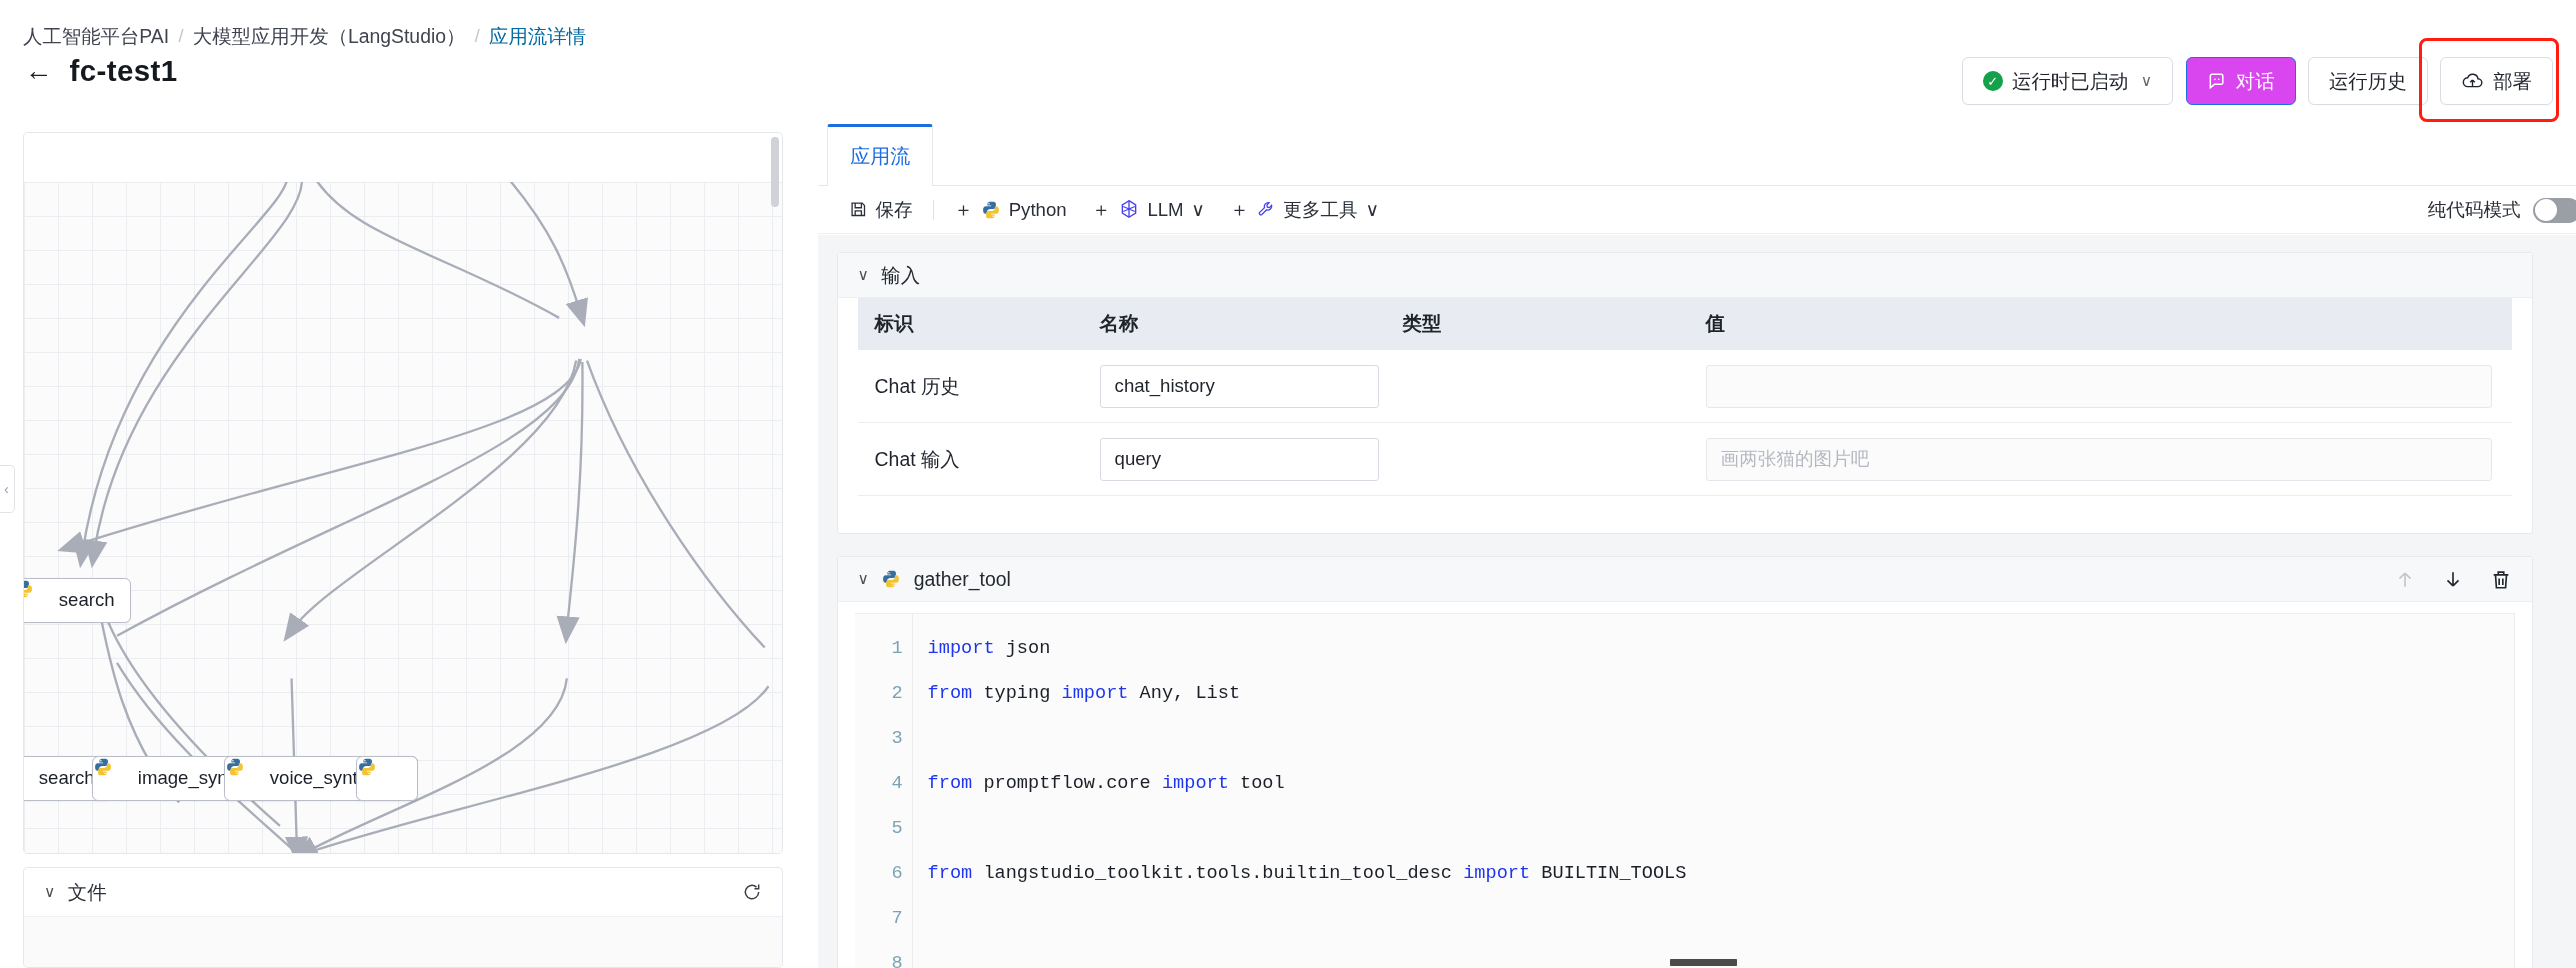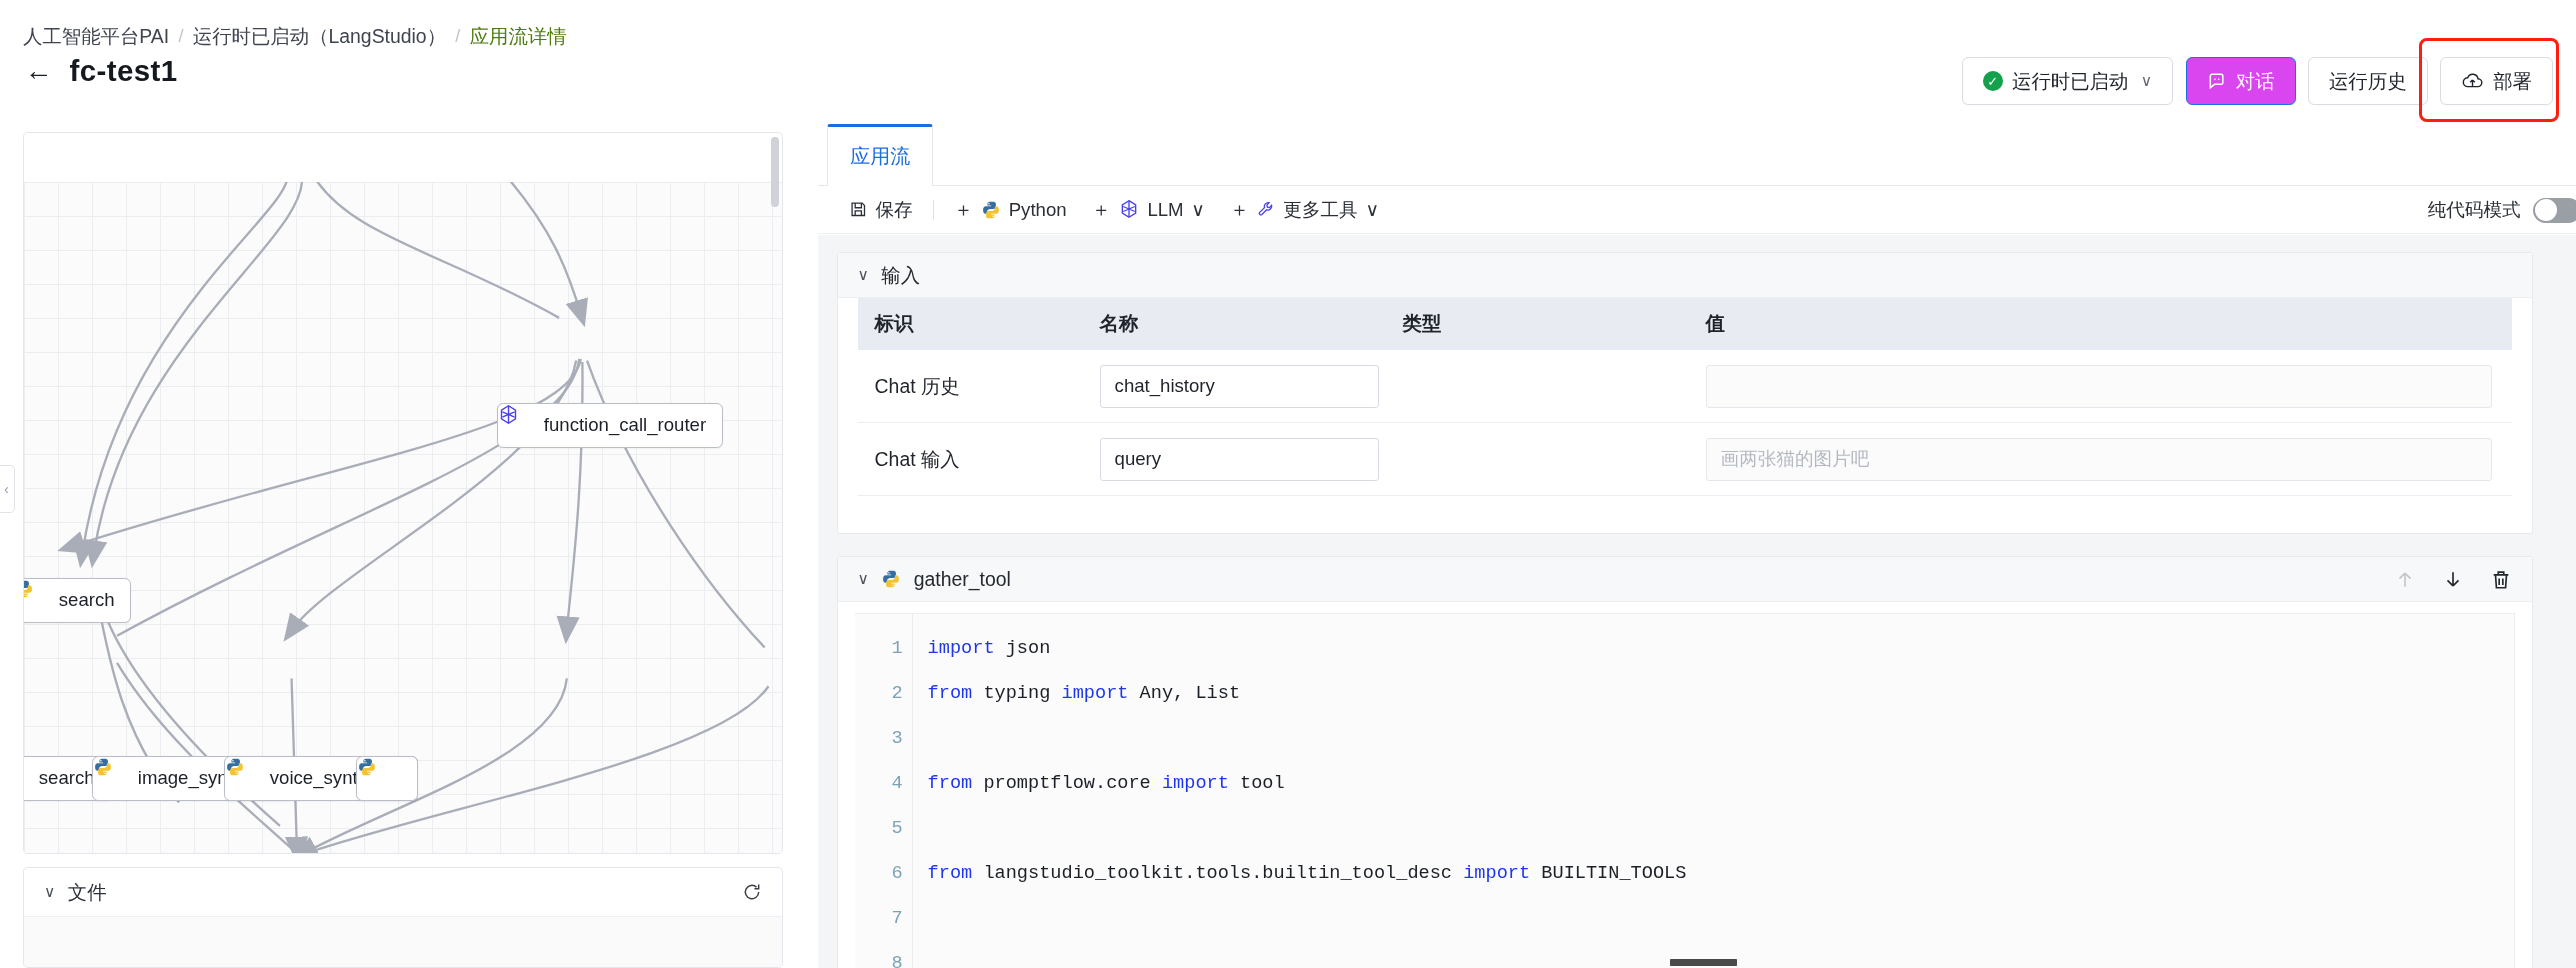--- a/index.html
+++ b/index.html
@@ -11,21 +11,21 @@
   }
 
   
   .breadcrumb {
     position: absolute; left: 23px; top: 23px;
     display: flex; align-items: center; gap: 9.3px;
     font-size: 19.4px; color: #555a63; white-space: nowrap;
   }
   .bc-link { color: #3f4450; }
   .bc-sep { color: #c0c4cc; font-size: 18px; }
-  .bc-last { color: #4d7c0f; }
+  .bc-last { color: #0369a1; }
 
   
   .title-row {
     position: absolute; left: 23px; top: 54px;
     display: flex; align-items: center; gap: 15.5px;
   }
   .back-arrow {
     font-size: 28px; color: #1b1f27; line-height: 1;
     width: 31px; height: 34px; display: flex; align-items: center; justify-content: center;
   }
@@ -221,21 +221,21 @@
     position: absolute; right: 3.1px; top: 4.7px; width: 7.8px; height: 70px;
     background: #cfd2d7; border-radius: 3.9px;
   }
 </style>
 </head>
 <body>
 
 <div class="breadcrumb">
   <span class="bc-link">人工智能平台PAI</span>
   <span class="bc-sep">/</span>
-  <span class="bc-link">运行时已启动（LangStudio）</span>
+  <span class="bc-link">大模型应用开发（LangStudio）</span>
   <span class="bc-sep">/</span>
   <span class="bc-last">应用流详情</span>
 </div>
 
 <div class="title-row">
   <span class="back-arrow">←</span>
   <span class="page-title">fc-test1</span>
 </div>
 
 <div class="actions">
@@ -298,29 +298,20 @@
           <path d="M726,230 C780,380 880,520 955,600"></path>
           <path d="M95,540 C110,620 130,720 200,800"></path>
           <path d="M100,545 C135,650 250,760 330,830"></path>
           <path d="M345,640 C348,740 350,800 352,862" marker-end="url(#ah)"></path>
           <path d="M700,640 C690,740 480,800 360,866" marker-end="url(#ah)"></path>
           <path d="M960,650 C900,740 560,800 368,864"></path>
           <path d="M120,620 C180,720 280,800 348,862"></path>
         </g>
       </svg>
 
-      <div class="gnode" style="left:473px; top:221px;">
-        <span class="llm-ico">
-          <svg viewBox="0 0 24 24" width="21" height="21" fill="none" stroke="#4a40f0" stroke-width="1.6">
-            <path d="M12 2 L20 7 L20 17 L12 22 L4 17 L4 7 Z"></path>
-            <path d="M12 2 L12 22 M5 9 L19 15 M19 9 L5 15"></path>
-          </svg>
-        </span>
-        <span>function_call_router</span>
-      </div>
 
       <div class="gnode" style="left:-11px; top:396px;">
         <span class="py-ico">
           <svg viewBox="0 0 24 24" width="20" height="20">
             <path d="M11.9 2c-2.4 0-4.2.6-4.2 2.6v2.1h4.4v.7H5.8C3.8 7.4 2.5 8.8 2.5 12s1.2 4.6 3.2 4.6h1.6v-2.5c0-2.2 1.9-3.3 3.9-3.3h3.7c1.7 0 3-1.3 3-3V4.6C17.9 2.7 16 2 13.9 2zm-2.4 1.5a.9.9 0 1 1 0 1.8.9.9 0 0 1 0-1.8z" fill="#366f9f"></path>
             <path d="M12.1 22c2.4 0 4.2-.6 4.2-2.6v-2.1h-4.4v-.7h6.3c2 0 3.3-1.4 3.3-4.6s-1.2-4.6-3.2-4.6h-1.6v2.5c0 2.2-1.9 3.3-3.9 3.3H9.1c-1.7 0-3 1.3-3 3v3.2C6.1 21.3 8 22 10.1 22zm2.4-1.5a.9.9 0 1 1 0-1.8.9.9 0 0 1 0 1.8z" fill="#f3c331"></path>
           </svg>
         </span>
         <span>search</span>
       </div>

